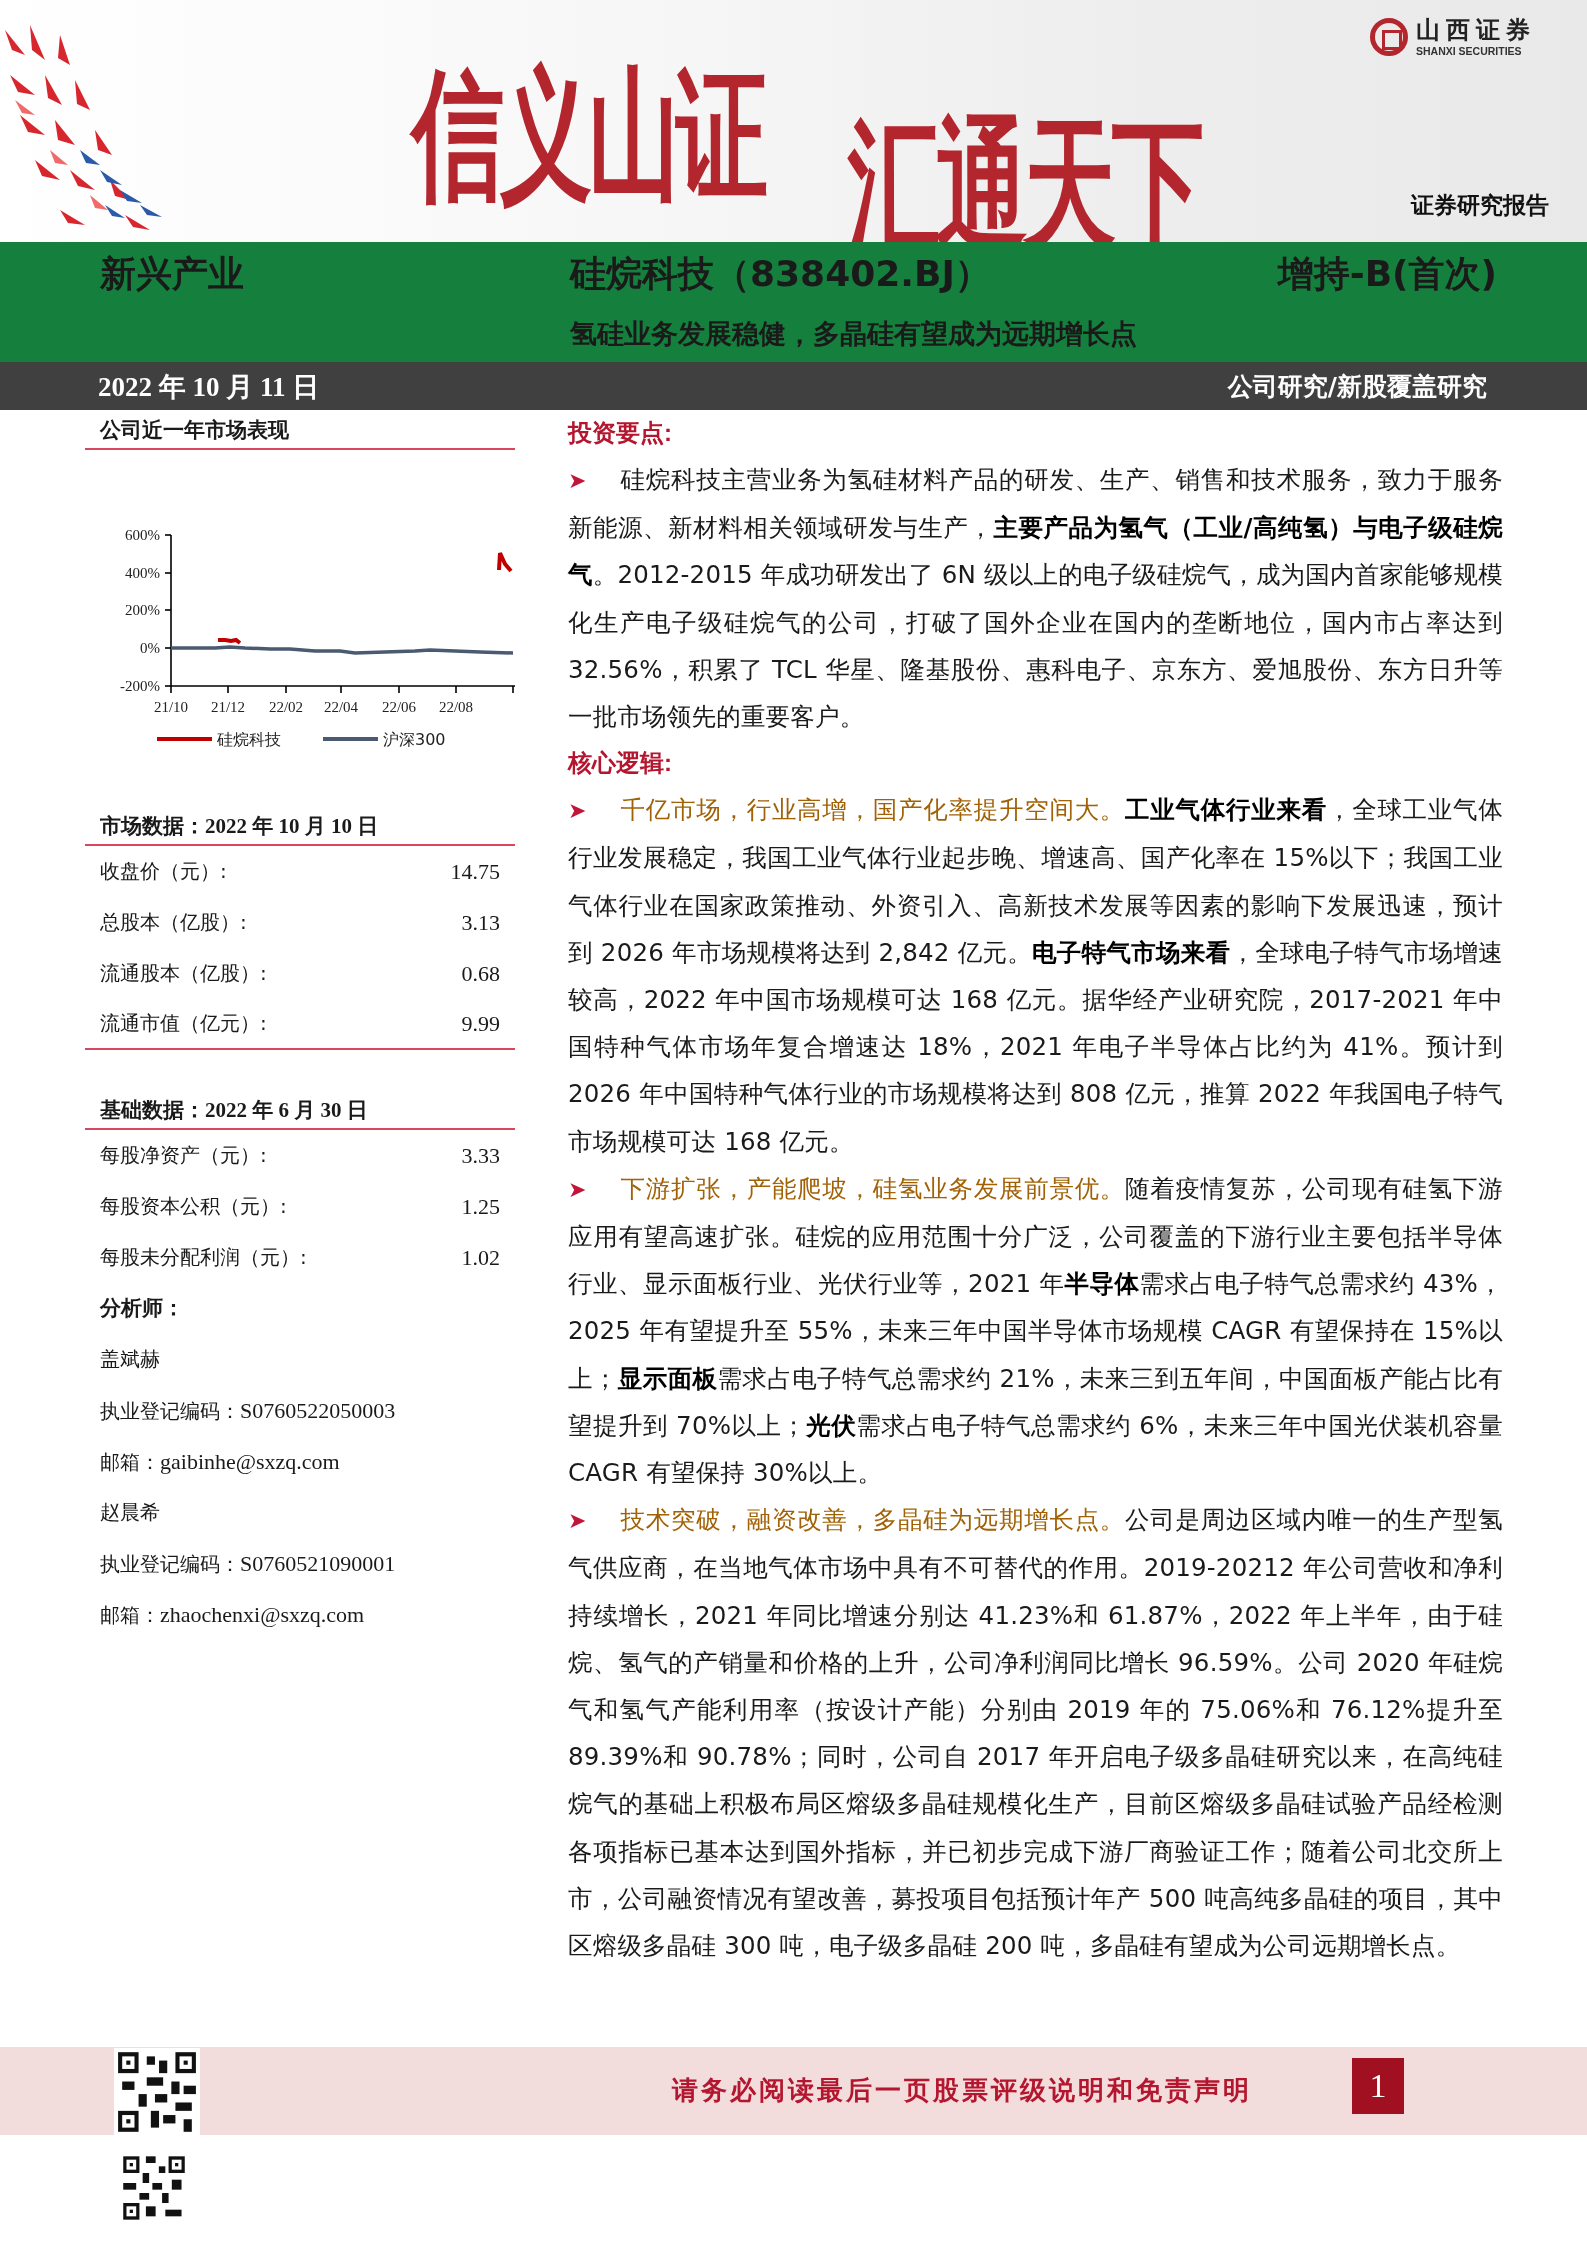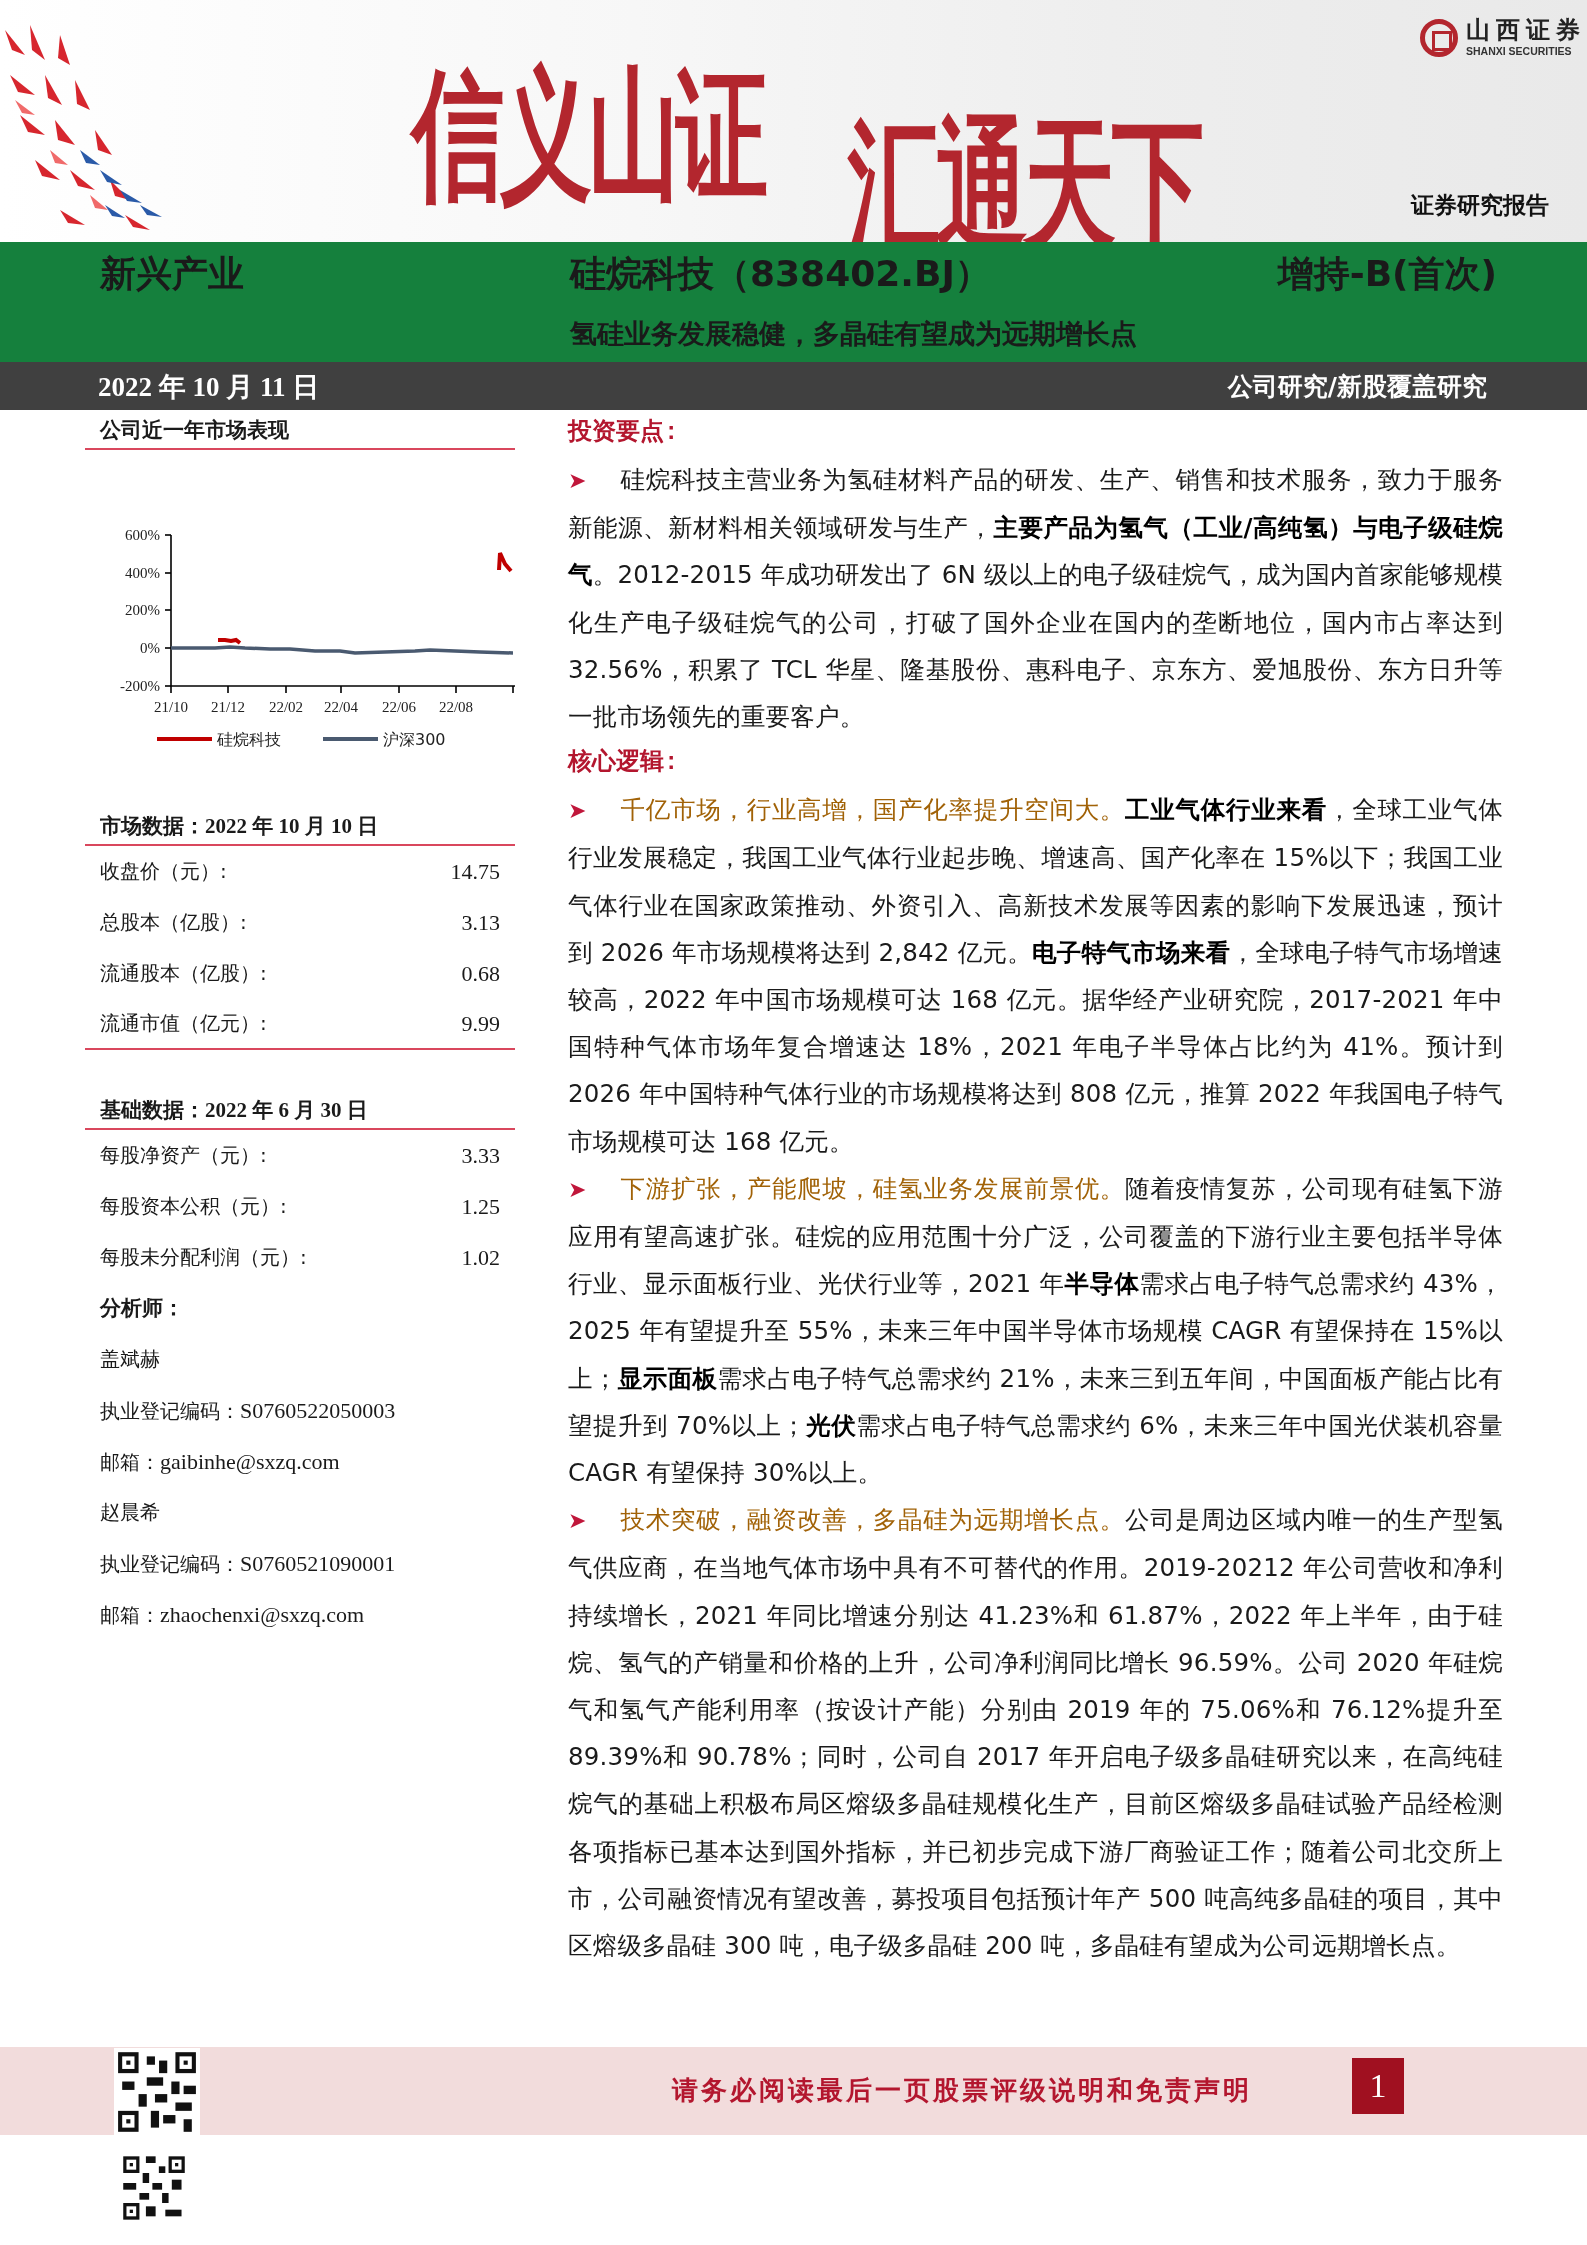--- a/index.html
+++ b/index.html
@@ -7,21 +7,21 @@
   body { position: relative; font-family: "Liberation Serif", "DejaVu Serif", serif; color: #1a1a1a; }
 
   
   .banner { position: absolute; left: 0; top: 0; width: 1587px; height: 242px;
     background: linear-gradient(90deg, #ffffff 0%, #f7f7f7 40%, #eeeeee 70%, #e9e9e9 100%); overflow: hidden; }
   .banner .arrows { position: absolute; left: 0; top: 20px; width: 170px; height: 220px; }
   .slogan { position: absolute; font-family: "DejaVu Sans", sans-serif; color: #b3262e; font-weight: bold;
     letter-spacing: -4px; transform: scaleY(1.55); transform-origin: left top; }
   .slogan.s1 { left: 412px; top: 40px; font-size: 92px; }
   .slogan.s2 { left: 848px; top: 90px; font-size: 92px; }
-  .logo { position: absolute; left: 1420px; top: 18px; display: flex; align-items: flex-end; gap: 8px; }
+  .logo { position: absolute; left: 1370px; top: 18px; display: flex; align-items: center; gap: 8px; }
   .logo .mark { width: 38px; height: 38px; border-radius: 50%; border: 5px solid #b3262e; position: relative; }
   .logo .mark::after { content: ""; position: absolute; left: 7px; top: 7px; width: 14px; height: 14px; border: 3px solid #b3262e; }
   .logo .txt { display: flex; flex-direction: column; line-height: 1; }
   .logo .cn { font-family: "DejaVu Sans", sans-serif; font-size: 24px; font-weight: bold; color: #222; letter-spacing: 6px; }
   .logo .en { font-family: "Liberation Sans", sans-serif; font-size: 10.5px; color: #333; font-weight: bold; margin-top: 4px; }
   .report-type { position: absolute; right: 38px; top: 190px; font-family: "DejaVu Sans", sans-serif; font-size: 23px; font-weight: bold; color: #111; }
 
   
   .title-band { position: absolute; left: 0; top: 242px; width: 1587px; height: 120px; background: #15803d; }
   .title-band .industry { position: absolute; left: 100px; top: 8px; font-family: "DejaVu Sans", sans-serif; font-size: 36px; font-weight: bold; }
@@ -43,21 +43,21 @@
   .kv { display: flex; justify-content: space-between; padding: 0 15px 0 15px; height: 51px; align-items: center; font-size: 21px; }
   .kv .k { font-family: "DejaVu Sans", sans-serif; font-size: 20px; }
   .kv .v { font-family: "Liberation Serif", serif; font-size: 22px; }
   .kv-end { border-bottom: 2px solid #d9475d; }
   .analyst-title { font-family: "DejaVu Sans", sans-serif; font-size: 21px; font-weight: bold; padding-left: 15px; height: 51px; line-height: 51px; }
   .analyst-line { padding-left: 15px; height: 51px; line-height: 51px; font-size: 20px; font-family: "DejaVu Sans", sans-serif; }
   .analyst-line .mono { font-family: "Liberation Serif", serif; font-size: 22px; }
 
   
   .right { position: absolute; left: 568px; top: 410px; width: 935px; font-size: 25px; line-height: 47.2px; }
-  .h-red { font-family: Liberation Mono, monospace; color: #b3162e; font-weight: bold; font-size: 24px; line-height: 46px; }
+  .h-red { font-family: Liberation Sans, sans-serif; color: #b3162e; font-weight: bold; font-size: 24px; line-height: 46px; }
   .para { text-align: justify; font-family: "DejaVu Sans", sans-serif; font-size: 24.5px; letter-spacing: 0.2px; }
   .bullet { color: #c0163a; display: inline-block; width: 52px; font-size: 22px; }
   .b { font-weight: bold; color: #000; }
   .red-b { font-weight: normal; color: #a16207; }
 
   
   .footer-band { position: absolute; left: 0; top: 2047px; width: 1587px; height: 88px; background: #f2dcdc; }
   .qr { position: absolute; background: #fff; }
   .qr1 { left: 114px; top: 2048px; width: 86px; height: 88px; }
   .qr2 { left: 120px; top: 2153px; width: 68px; height: 70px; }

